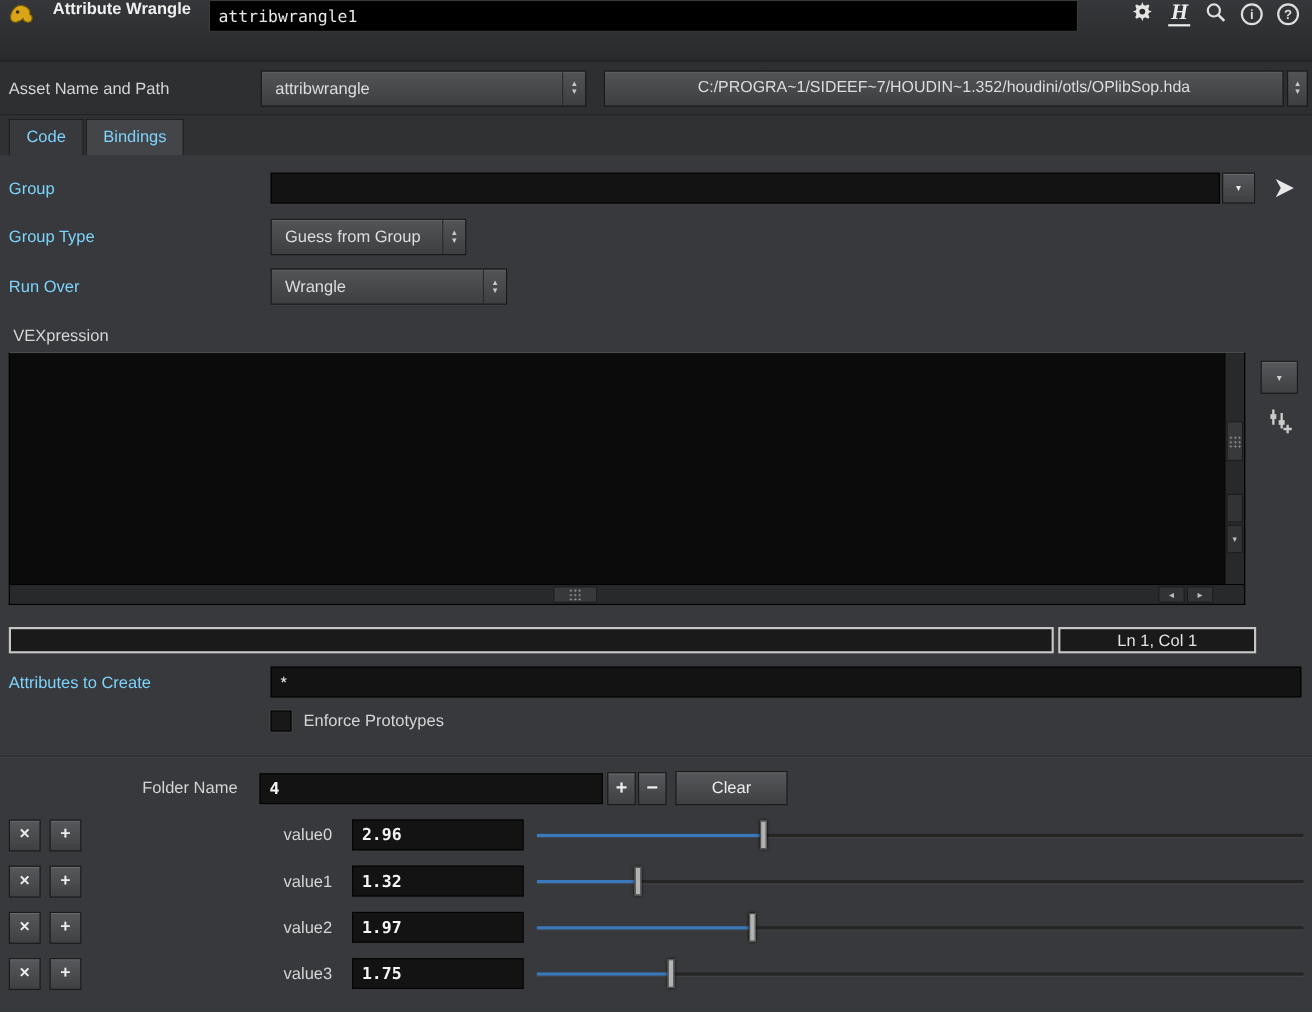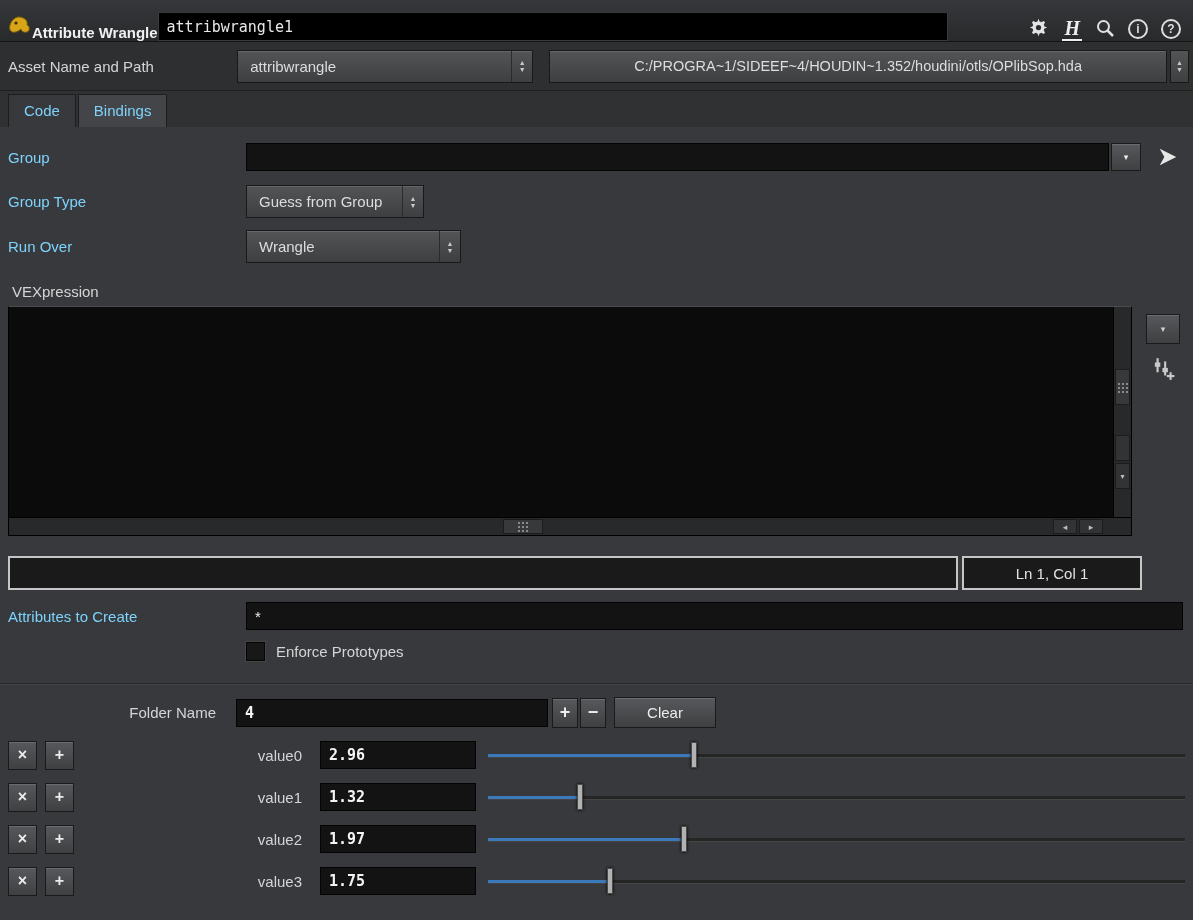--- a/index.html
+++ b/index.html
@@ -8,25 +8,25 @@
     background: #37393c;
     font-family: "Liberation Sans", sans-serif;
     font-size: 15px;
     color: #d4d5d6;
     overflow: hidden;
   }
   .mono { font-family: "DejaVu Sans Mono", monospace; }
 
   
   .topbar {
-    height: 42px;
+    height: 56px;
     background: linear-gradient(#35373a, #282a2c);
     border-bottom: 1px solid #141414;
-    display: flex; align-items: flex-end;
-    padding: 0 12px 0 6px; gap: 0;
+    display: flex; align-items: flex-start;
+    padding: 0 12px 0 6px; gap: 16px;
   }
   .topbar-title { font-weight: bold; color: #f0f0f0; white-space: nowrap; }
   .node-name-input {
     width: 790px; height: 29px;
     background: #000; border: 1px solid #3a3a3a;
     color: #e8e8e8; font-family: "DejaVu Sans Mono", monospace;
     font-size: 15px; padding: 0 8px; outline: none;
   }
   .topbar-icons { margin-left: auto; display: flex; align-items: center; gap: 13px; }
   .circle-icon {
@@ -160,21 +160,21 @@
   .hbtn {
     width: 24px; background: #313335; border: 1px solid #1c1c1c;
     display: flex; align-items: center; justify-content: center;
     font-size: 9px; color: #bdbdbd;
   }
   .vex-side { width: 44px; margin-left: 9px; padding-top: 8px; display: flex; flex-direction: column; align-items: center; }
   .preset-btn { width: 34px; height: 30px; font-size: 9px; color: #d0d0d0; }
   .spare-icon { margin-top: 12px; }
 
   
-  .statusbar { display: flex; gap: 4px; margin: 20px 51px 0 8px; height: 34px; }
+  .statusbar { display: flex; gap: 4px; margin: 20px 51px 0 8px; height: 24px; }
   .status-msg {
     flex: 1; background: #1a1a1a; border: 2px solid #c6c6c6;
   }
   .status-pos {
     width: 180px; background: #1a1a1a; border: 2px solid #c6c6c6;
     display: flex; align-items: center; justify-content: center; color: #e2e2e2;
   }
 
   
   .row-attrs { margin-top: 12px; margin-right: 10px; }
@@ -252,21 +252,21 @@
 <div class="asset-row">
   <span class="asset-label">Asset Name and Path</span>
   <div class="dropdown asset-name-dd">
     <span class="dd-label">attribwrangle</span>
     <span class="dd-spin">
       <span>▲</span>
         <span>▼</span>
     </span>
   </div>
   <div class="dropdown dd-center asset-path-dd">
-    <span class="dd-label">C:/PROGRA~1/SIDEEF~4/HOUDIN~1.352/houdini/otls/OPlibSop.hda</span>
+    <span class="dd-label">C:/PROGRA~1/SIDEEF~7/HOUDIN~1.352/houdini/otls/OPlibSop.hda</span>
   </div>
   <div class="edge-spinner">
     <span>▲</span>
       <span>▼</span>
   </div>
 </div>
 
 <div class="tabstrip">
   <div class="tab active">Code</div>
   <div class="tab inactive">Bindings</div>

